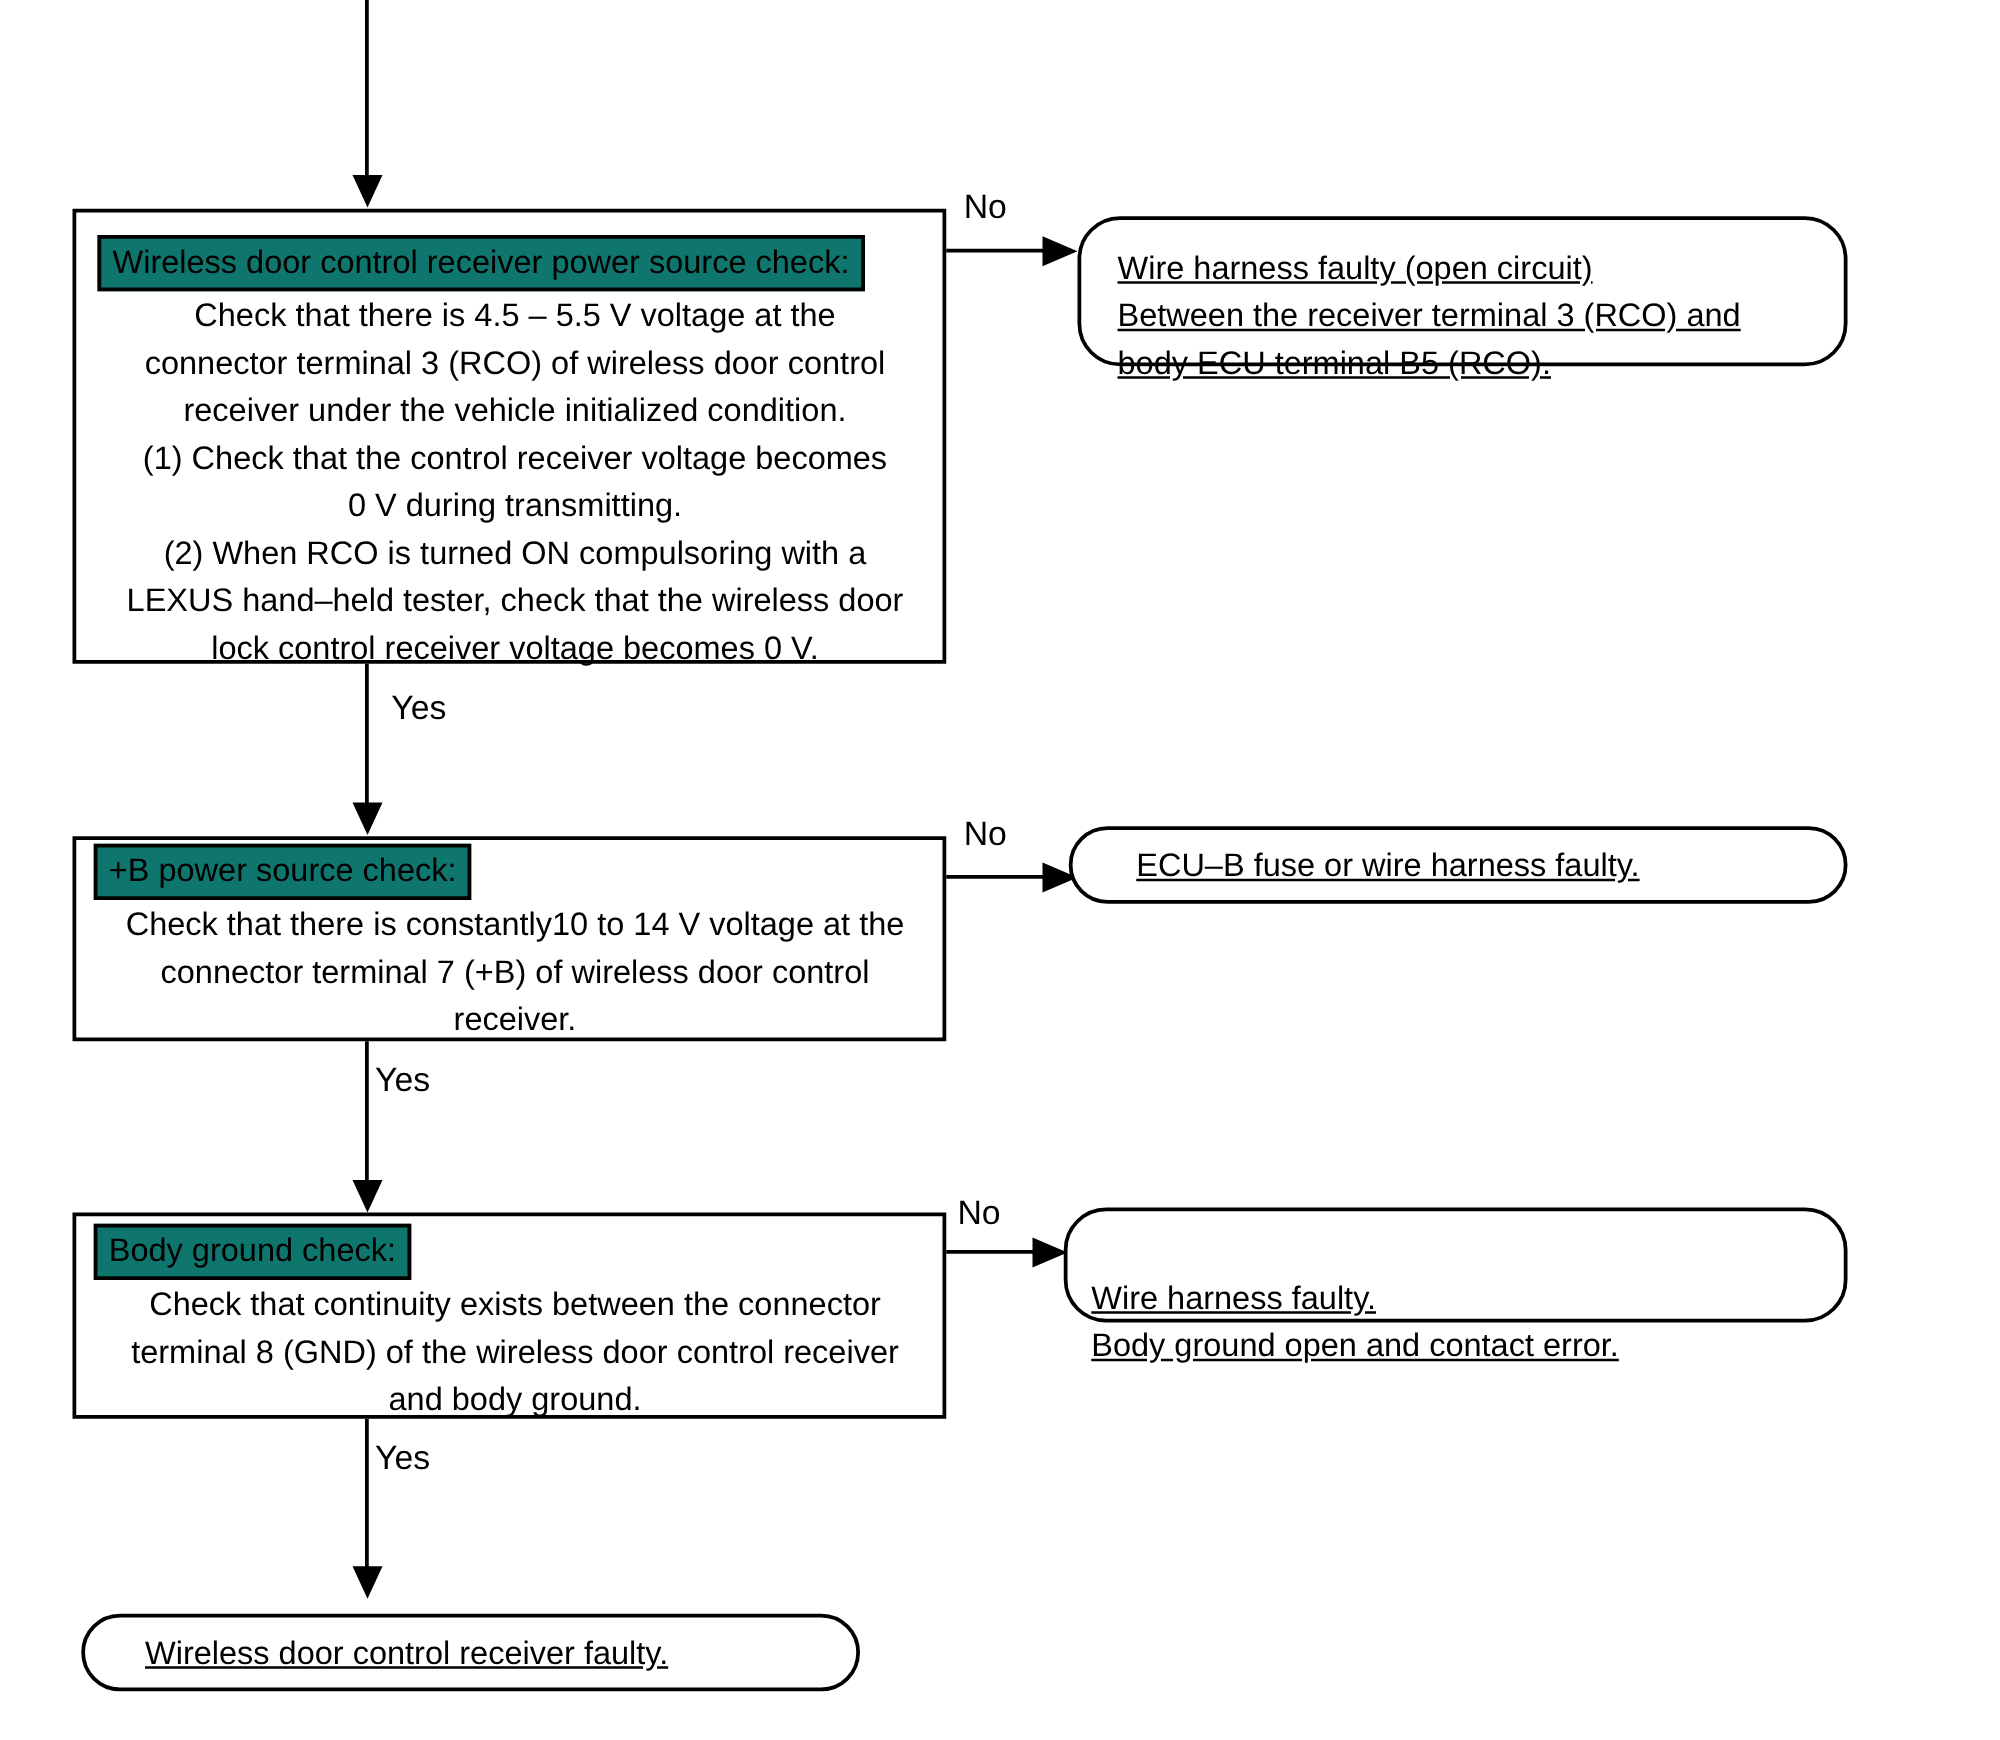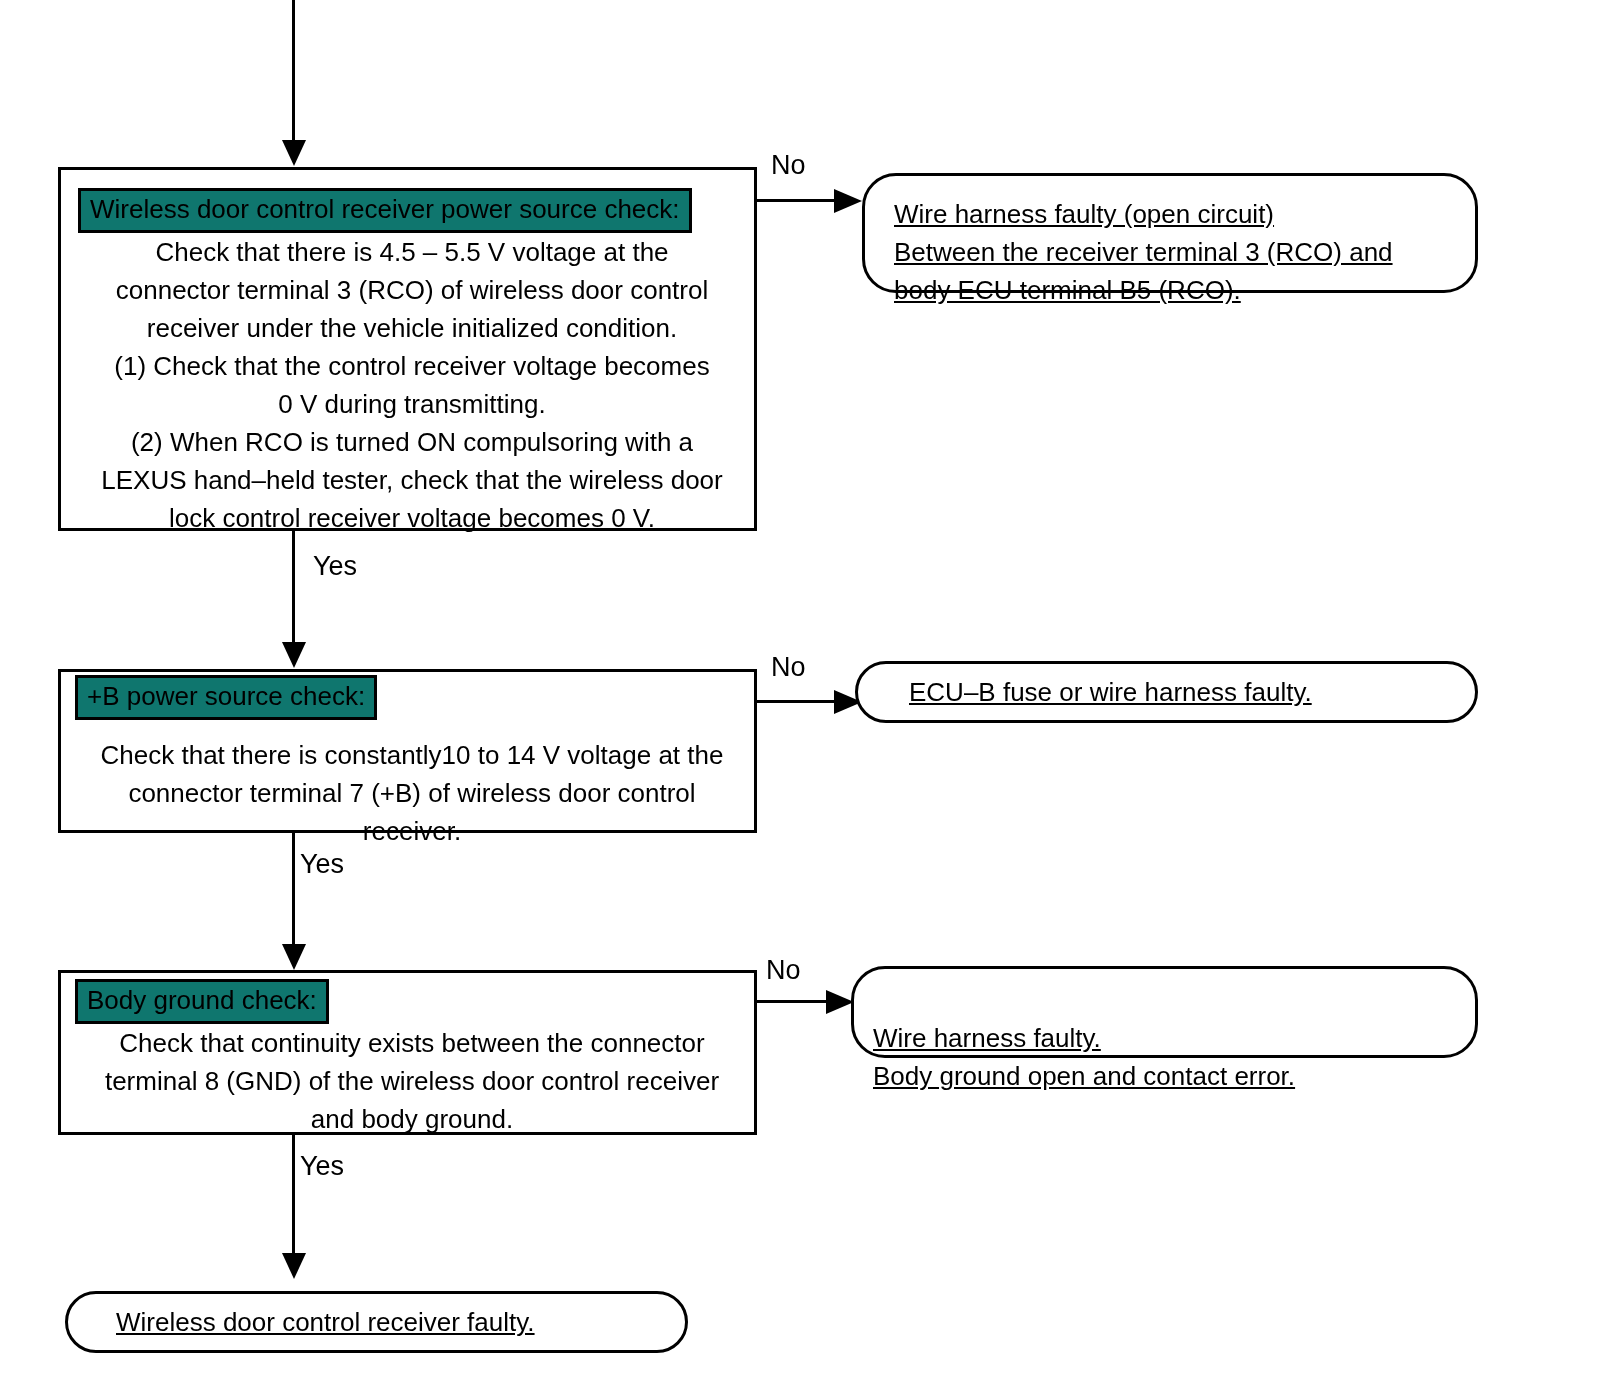--- a/index.html
+++ b/index.html
@@ -138,21 +138,21 @@
   <div class="v-line" style="left:292px; top:531px; height:113px;"></div>
   <div class="arrow-down" style="left:282px; top:642px;"></div>
   <div class="branch-label" style="left:313px; top:551px;">Yes</div>
 
   <div class="proc-box" style="left:58px; top:669px; width:699px; height:164px;"></div>
 
   <div class="chip" style="left:75px; top:675px;">
     <span>+B power source check:</span>
   </div>
 
-  <div class="body-text" style="left:82px; top:720px; width:660px;margin-top:16px;">Check that there is constantly10 to 14 V voltage at the
+  <div class="body-text" style="left:82px; top:720px; width:660px;">Check that there is constantly10 to 14 V voltage at the
 connector terminal 7 (+B) of wireless door control
 receiver.</div>
 
   <div class="h-line" style="left:757px; top:700px; width:86px;"></div>
   <div class="arrow-right" style="left:834px; top:690px;"></div>
   <div class="branch-label" style="left:771px; top:652px;">No</div>
 
   <div class="round-box" style="left:855px; top:661px; width:623px; height:62px;"></div>
   <div class="round-text" style="left:894px; top:673px; width:570px;margin-left:15px;">ECU–B fuse or wire harness faulty.</div>
 

